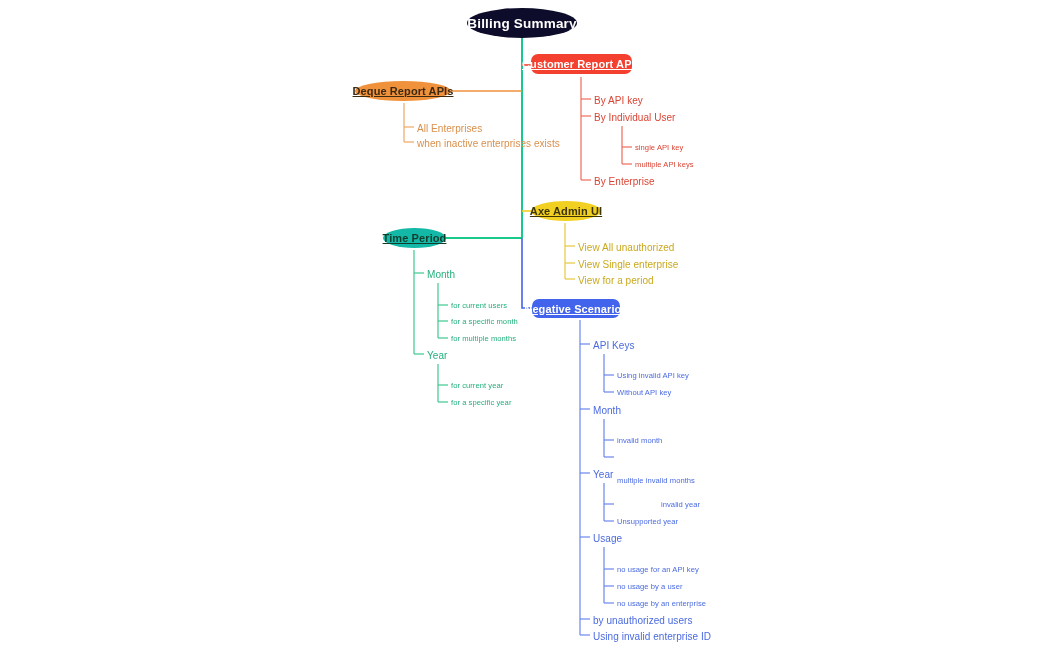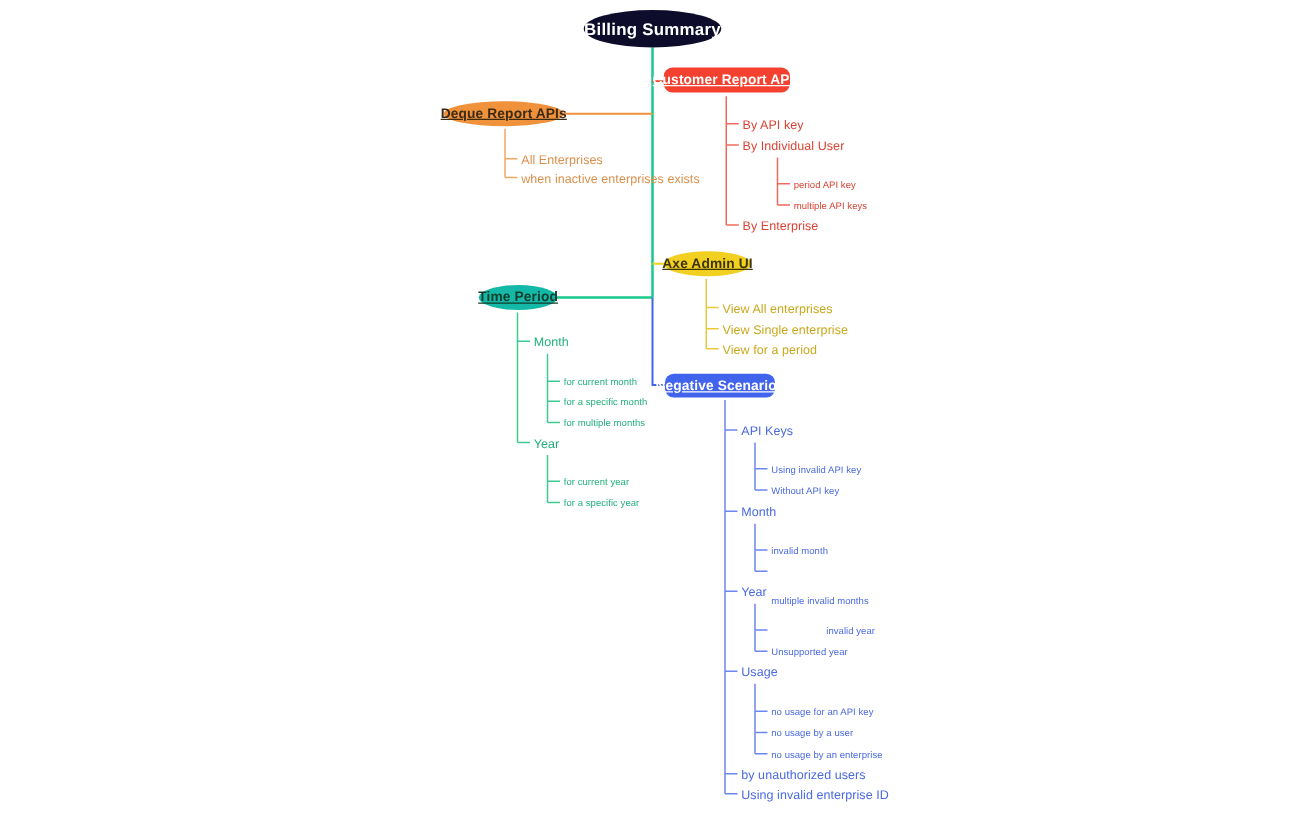--- a/index.html
+++ b/index.html
@@ -183,33 +183,33 @@
   <div class="node node-branch ellipse" style="left:383px; top:228px; width:63px; height:20px; background:#14b8a6; color:#123d2d;">
     <span>Time Period</span>
   </div>
 
   <div class="node node-branch roundrect" style="left:532px; top:299px; width:88px; height:19px; background:#4263eb; color:#ffffff;">
     <span>Negative Scenarios</span>
   </div>
 
   <div class="leaf" style="left:594px; top:96px; color:#d94434;">By API key</div>
   <div class="leaf" style="left:594px; top:113px; color:#d94434;">By Individual User</div>
-  <div class="leaf leaf-sub" style="left:635px; top:144px; color:#d94434;">period API key</div>
+  <div class="leaf leaf-sub" style="left:635px; top:144px; color:#d94434;">single API key</div>
   <div class="leaf leaf-sub" style="left:635px; top:161px; color:#d94434;">multiple API keys</div>
   <div class="leaf" style="left:594px; top:177px; color:#d94434;">By Enterprise</div>
 
   <div class="leaf" style="left:417px; top:124px; color:#d98f4b;">All Enterprises</div>
   <div class="leaf" style="left:417px; top:139px; color:#d98f4b;">when inactive enterprises exists</div>
 
-  <div class="leaf" style="left:578px; top:243px; color:#caa81c;">View All enterprises</div>
+  <div class="leaf" style="left:578px; top:243px; color:#caa81c;">View All unauthorized</div>
   <div class="leaf" style="left:578px; top:260px; color:#caa81c;">View Single enterprise</div>
   <div class="leaf" style="left:578px; top:276px; color:#caa81c;">View for a period</div>
 
   <div class="leaf" style="left:427px; top:270px; color:#23b07c;">Month</div>
-  <div class="leaf leaf-sub" style="left:451px; top:302px; color:#23b07c;">for current month</div>
+  <div class="leaf leaf-sub" style="left:451px; top:302px; color:#23b07c;">for current users</div>
   <div class="leaf leaf-sub" style="left:451px; top:318px; color:#23b07c;">for a specific month</div>
   <div class="leaf leaf-sub" style="left:451px; top:335px; color:#23b07c;">for multiple months</div>
   <div class="leaf" style="left:427px; top:351px; color:#23b07c;">Year</div>
   <div class="leaf leaf-sub" style="left:451px; top:382px; color:#23b07c;">for current year</div>
   <div class="leaf leaf-sub" style="left:451px; top:399px; color:#23b07c;">for a specific year</div>
 
   <div class="leaf" style="left:593px; top:341px; color:#4a6ae0;">API Keys</div>
   <div class="leaf leaf-sub" style="left:617px; top:372px; color:#4a6ae0;">Using invalid API key</div>
   <div class="leaf leaf-sub" style="left:617px; top:389px; color:#4a6ae0;">Without API key</div>
 

